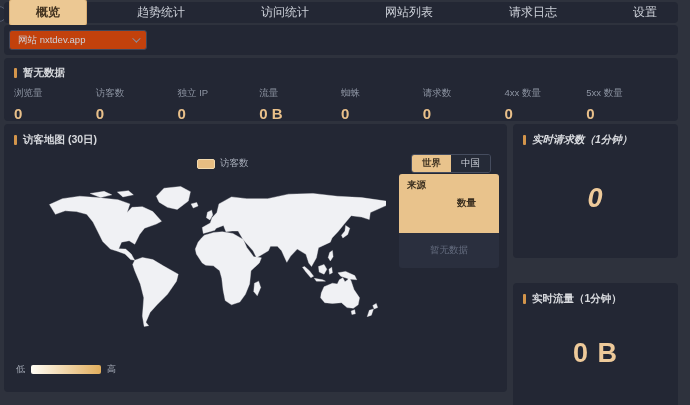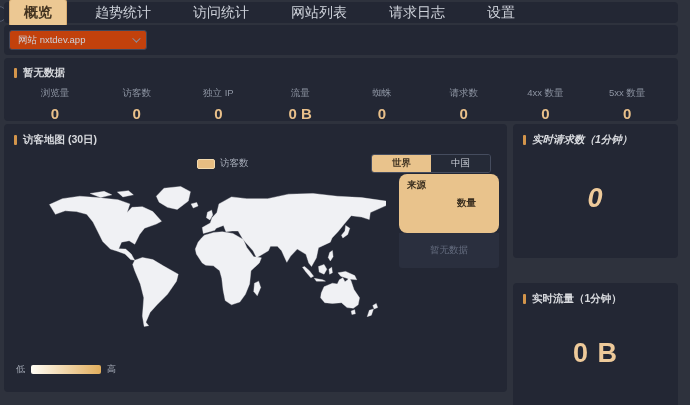--- a/index.html
+++ b/index.html
@@ -7,53 +7,53 @@
   body {
     position:relative; overflow:hidden;
     background:#2e323d;
     font-family:"Liberation Sans","DejaVu Sans",sans-serif;
     color:#d4d7dd;
   }
   .panel { position:absolute; background:#232734; border-radius:4px; }
 
   
   .navbar { left:4px; top:2px; width:674px; height:21px; display:flex; align-items:center; padding-left:5px; }
-  .nav-tab { font-size:14px; color:#ced2da; padding:4px 14px; margin-right:14px; cursor:pointer; white-space:nowrap; }
+  .nav-tab { font-size:12px; color:#ced2da; padding:4px 26px; margin-right:24px; cursor:pointer; white-space:nowrap; }
   .nav-tab.active { background:#ecc893; color:#433320; font-weight:bold; border-radius:3px; border:1px solid #d8ad72; }
 
   
   .toolbar { left:4px; top:25px; width:674px; height:30px; display:flex; align-items:center; padding-left:5px; }
   .site-select {
     width:138px; height:20px; background:#c2410c; border:1px solid #3f4658; border-radius:3px;
     display:flex; align-items:center; justify-content:space-between;
     font-size:9.5px; color:#ced2da; padding:0 8px; cursor:pointer;
   }
   .chev { width:6px; height:6px; border-right:1px solid #8b91a0; border-bottom:1px solid #8b91a0; transform:rotate(45deg) translateY(-2px); }
 
   
   .ptitle { display:flex; align-items:center; font-size:10.5px; font-weight:bold; color:#d8dade; }
   .marker { width:3px; height:10px; background:#d3954b; border-radius:1px; margin-right:6px; }
 
   
   .stats-panel { left:4px; top:58px; width:674px; height:63px; padding:8px 10px; }
   .stats-row { display:flex; margin-top:7px; }
-  .stat { flex:1; text-align:center; }
+  .stat { flex:1; }
   .stat .lbl { font-size:9.5px; color:#8e95a3; }
   .stat .val { font-size:15px; font-weight:bold; color:#e9c08a; margin-top:5px; }
 
   
   .map-panel { left:4px; top:124px; width:503px; height:268px; padding:9px 10px; }
   .legend { position:absolute; left:193px; top:33px; display:flex; align-items:center; }
   .legend-swatch { width:18px; height:10px; background:#e7bd82; border:1px solid #f2d9ae; border-radius:2px; margin-right:5px; }
   .legend-label { font-size:9.5px; color:#a9afbb; }
   .region-tabs { position:absolute; right:16px; top:30px; display:inline-flex; border:1px solid #454c5e; border-radius:3px; overflow:hidden; }
-  .region-tab { font-size:9.5px; padding:2px 20px; background:#252a37; color:#ccd0d8; cursor:pointer; }
+  .region-tab { font-size:9.5px; padding:2px 10px; background:#252a37; color:#ccd0d8; cursor:pointer; }
   .region-tab.active { background:#e9c38c; color:#3c3020; font-weight:bold; }
   .src-table { position:absolute; right:8px; top:50px; width:100px; border-radius:3px; overflow:hidden; }
-  .src-head { display:flex; background:#e9c38c; color:#3c3020; font-size:9.5px; font-weight:bold;border-radius:8px; }
+  .src-head { display:flex; background:#e9c38c; color:#3c3020; font-size:9.5px; font-weight:bold; }
   .src-head .c1 { flex:1; padding:5px 8px; }
   .src-head .c2 { flex:1; padding:23px 4px; }
   .src-empty { background:#2a2f3e; color:#666e80; font-size:9.5px; text-align:center; padding:11px 0; }
   .worldmap { position:absolute; left:34px; top:52px; width:348px; height:188px; }
   .scalebar { position:absolute; left:12px; bottom:16px; display:flex; align-items:center; }
   .scalebar .lo,.scalebar .hi { font-size:9px; color:#a9afbb; }
   .gradient { width:70px; height:9px; margin:0 6px; border-radius:2px; background:linear-gradient(to right,#fffdf5,#e2ae5d); }
 
   
   .rt1 { left:513px; top:124px; width:165px; height:134px; padding:9px 10px; display:flex; flex-direction:column;font-style:italic; }

